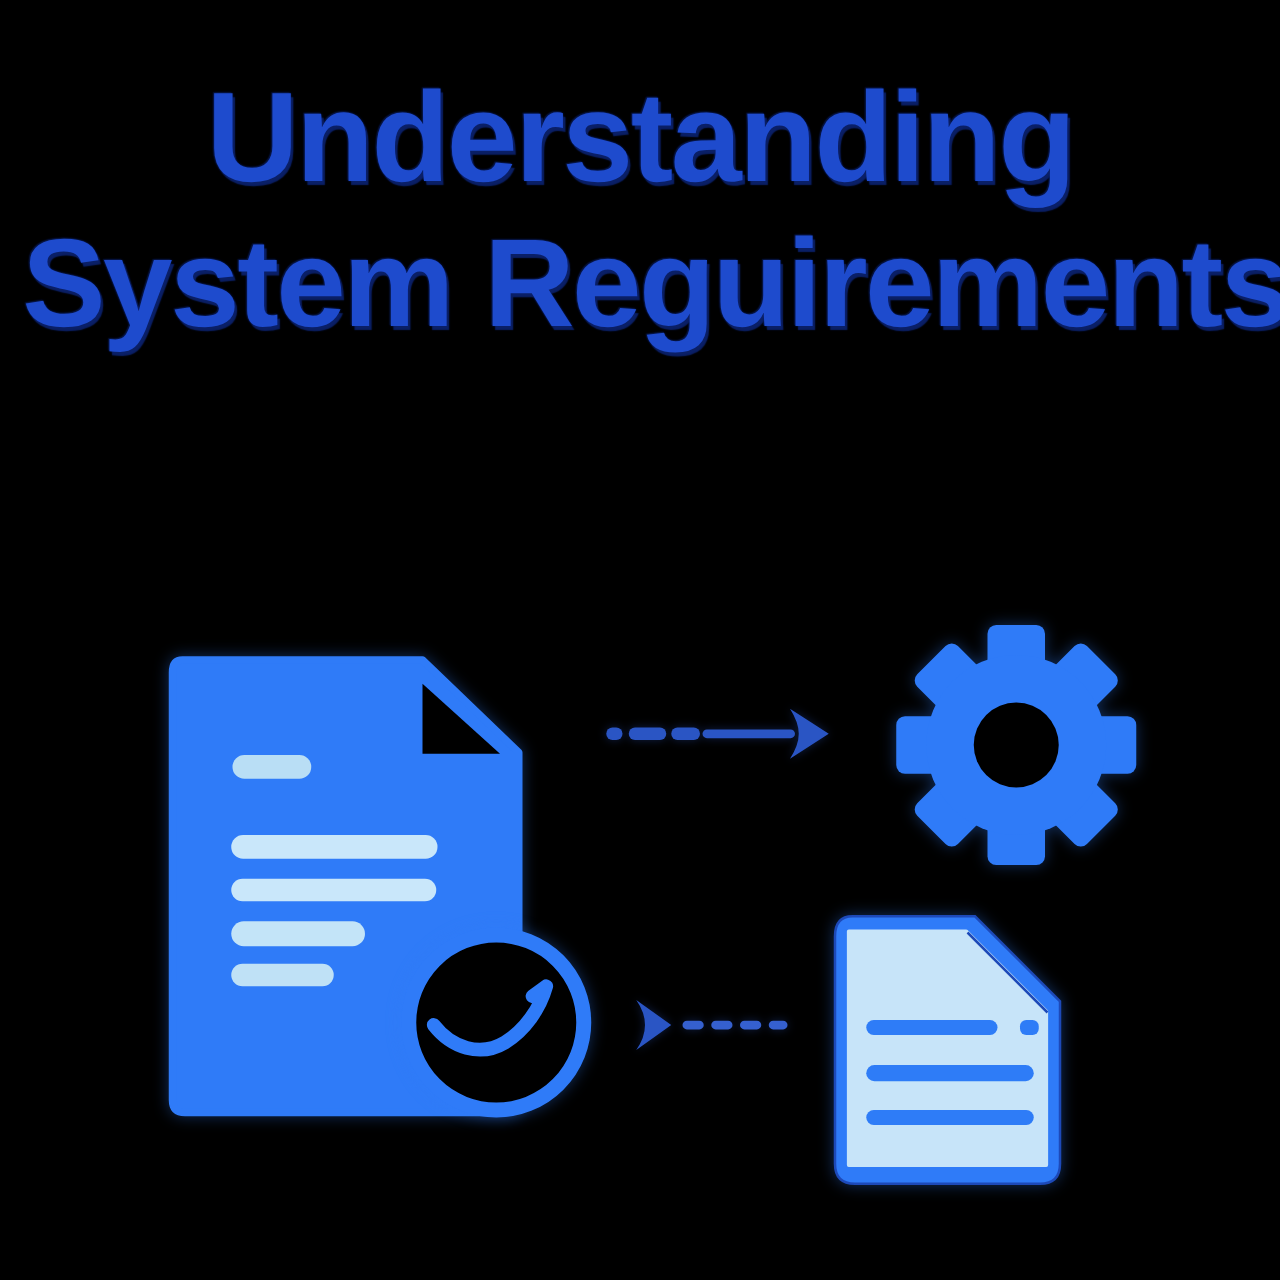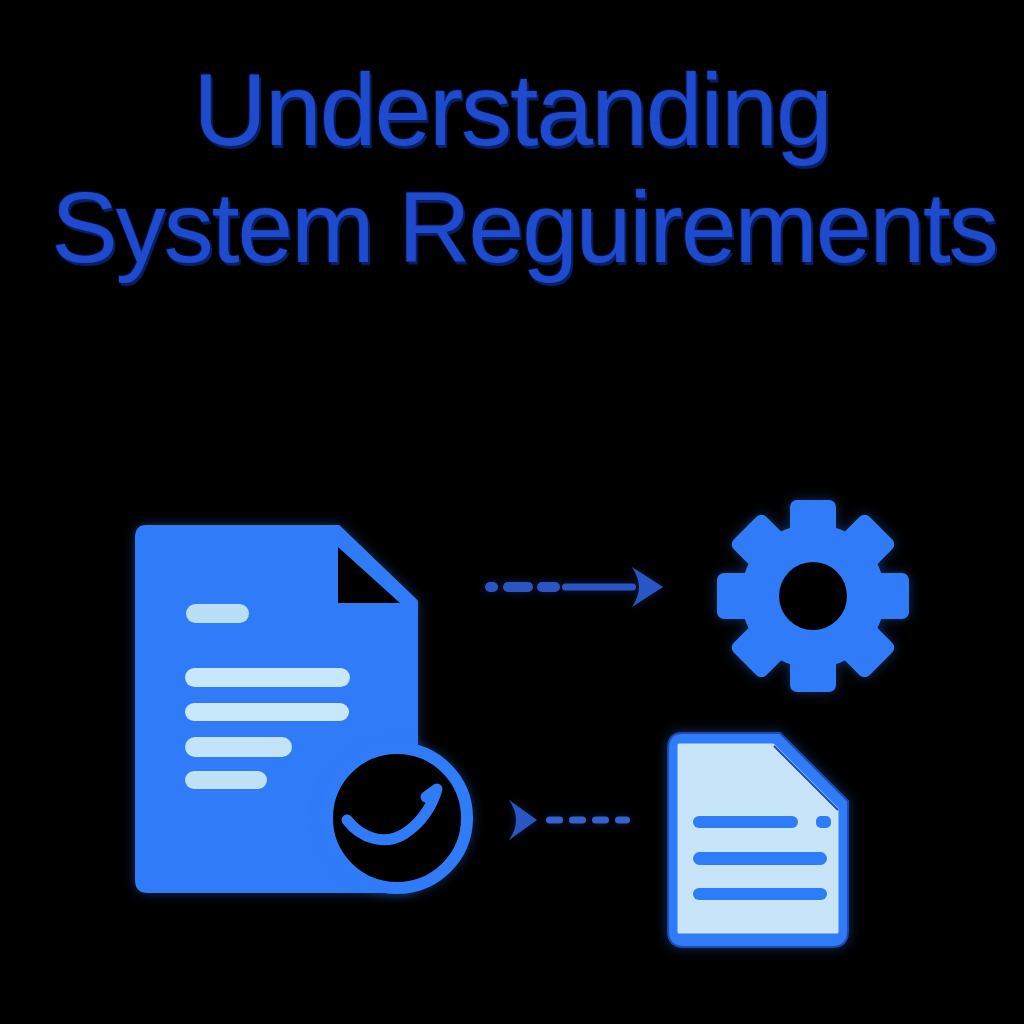--- a/index.html
+++ b/index.html
@@ -2,21 +2,21 @@
 <html><head>
 <meta charset="utf-8">
 <style>
   html,body{margin:0;padding:0;background:#000;}
   .canvas{
     position:relative;width:1024px;height:1024px;background:#000;
     overflow:hidden;font-family:"Liberation Sans",sans-serif;
   }
   .headline{
     position:absolute;left:0;width:1024px;text-align:center;margin:0;
-    color:#1e4bcd;font-weight:400;line-height:1;white-space:nowrap;
+    color:#1e4bcd;font-weight:700;line-height:1;white-space:nowrap;
     text-shadow:2px 3px 1px #0a1f66, -1px -1px 1px rgba(10,31,102,.55), 0 0 2px #0a1f66;
   }
   .title-1{top:59px;font-size:102px;letter-spacing:-2px;}
   .title-2{top:177px;font-size:100px;letter-spacing:-2px;margin-left:12px;}
   .product{top:299px;font-size:162px;letter-spacing:-4px;color:#1f4ecf;}
   .art svg{position:absolute;display:block;}
   .glow{filter:drop-shadow(0 0 6px rgba(47,123,248,.38));}
   .glow-soft{filter:drop-shadow(0 0 4px rgba(42,85,196,.35));}
 </style>
 </head>

